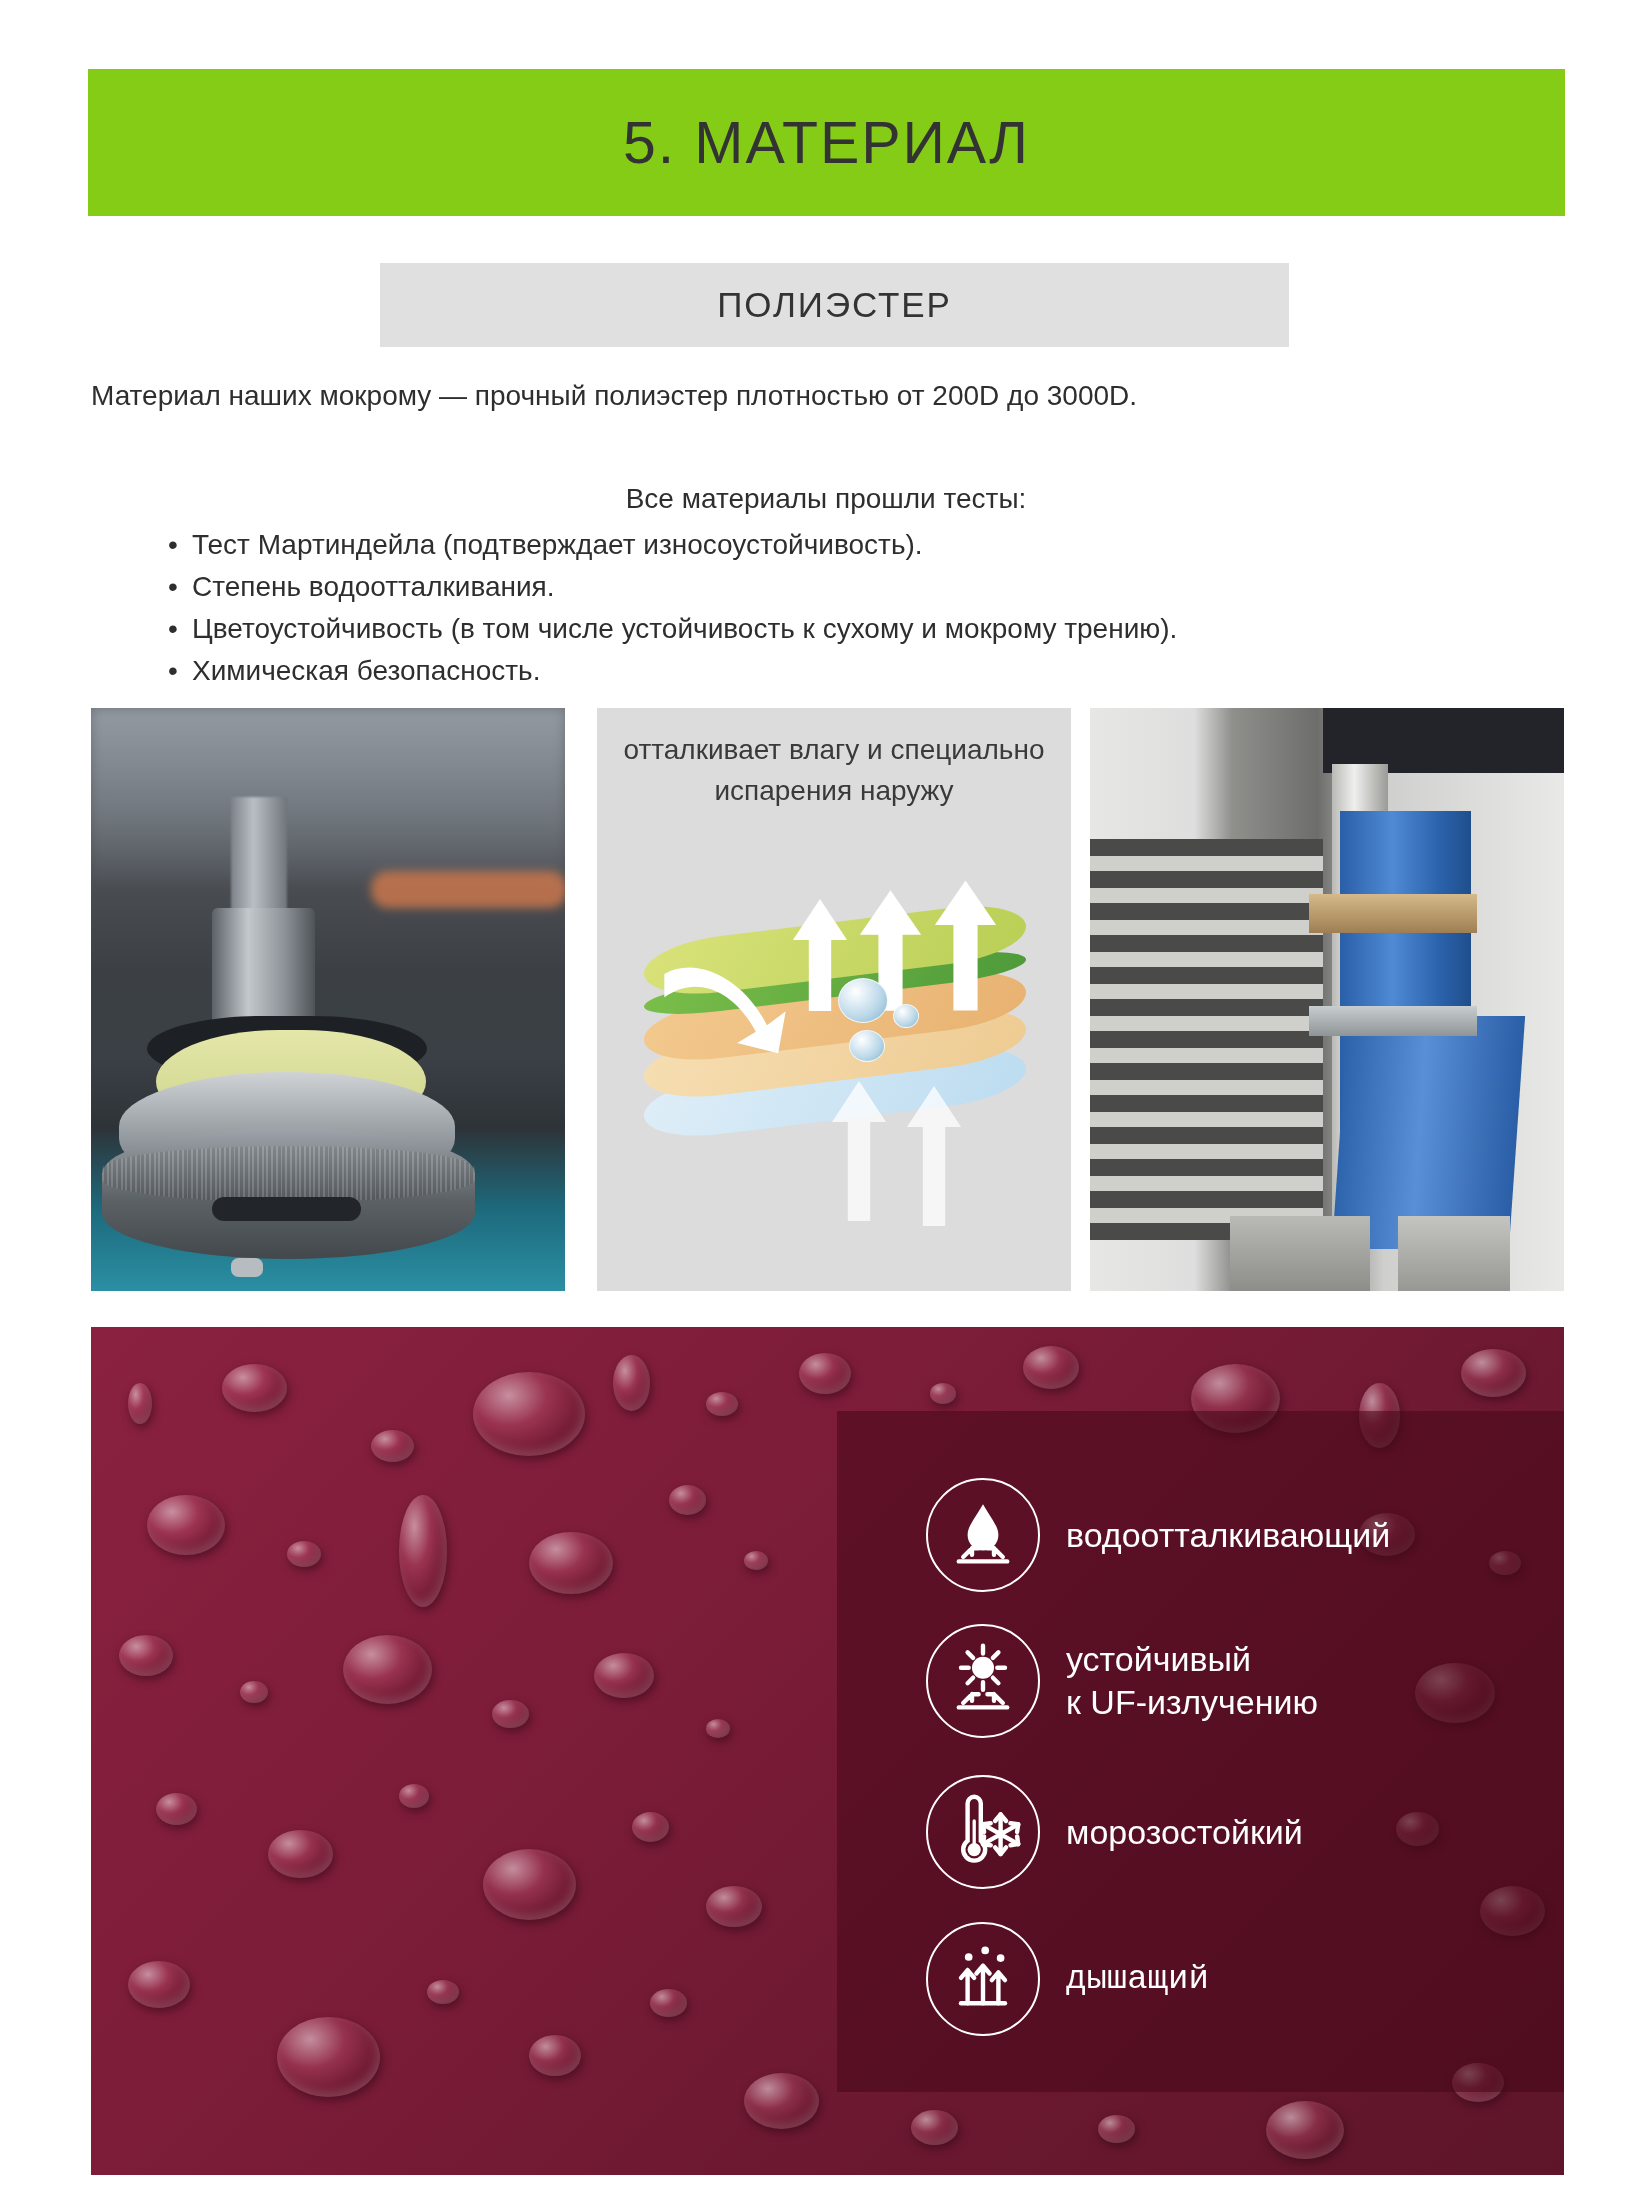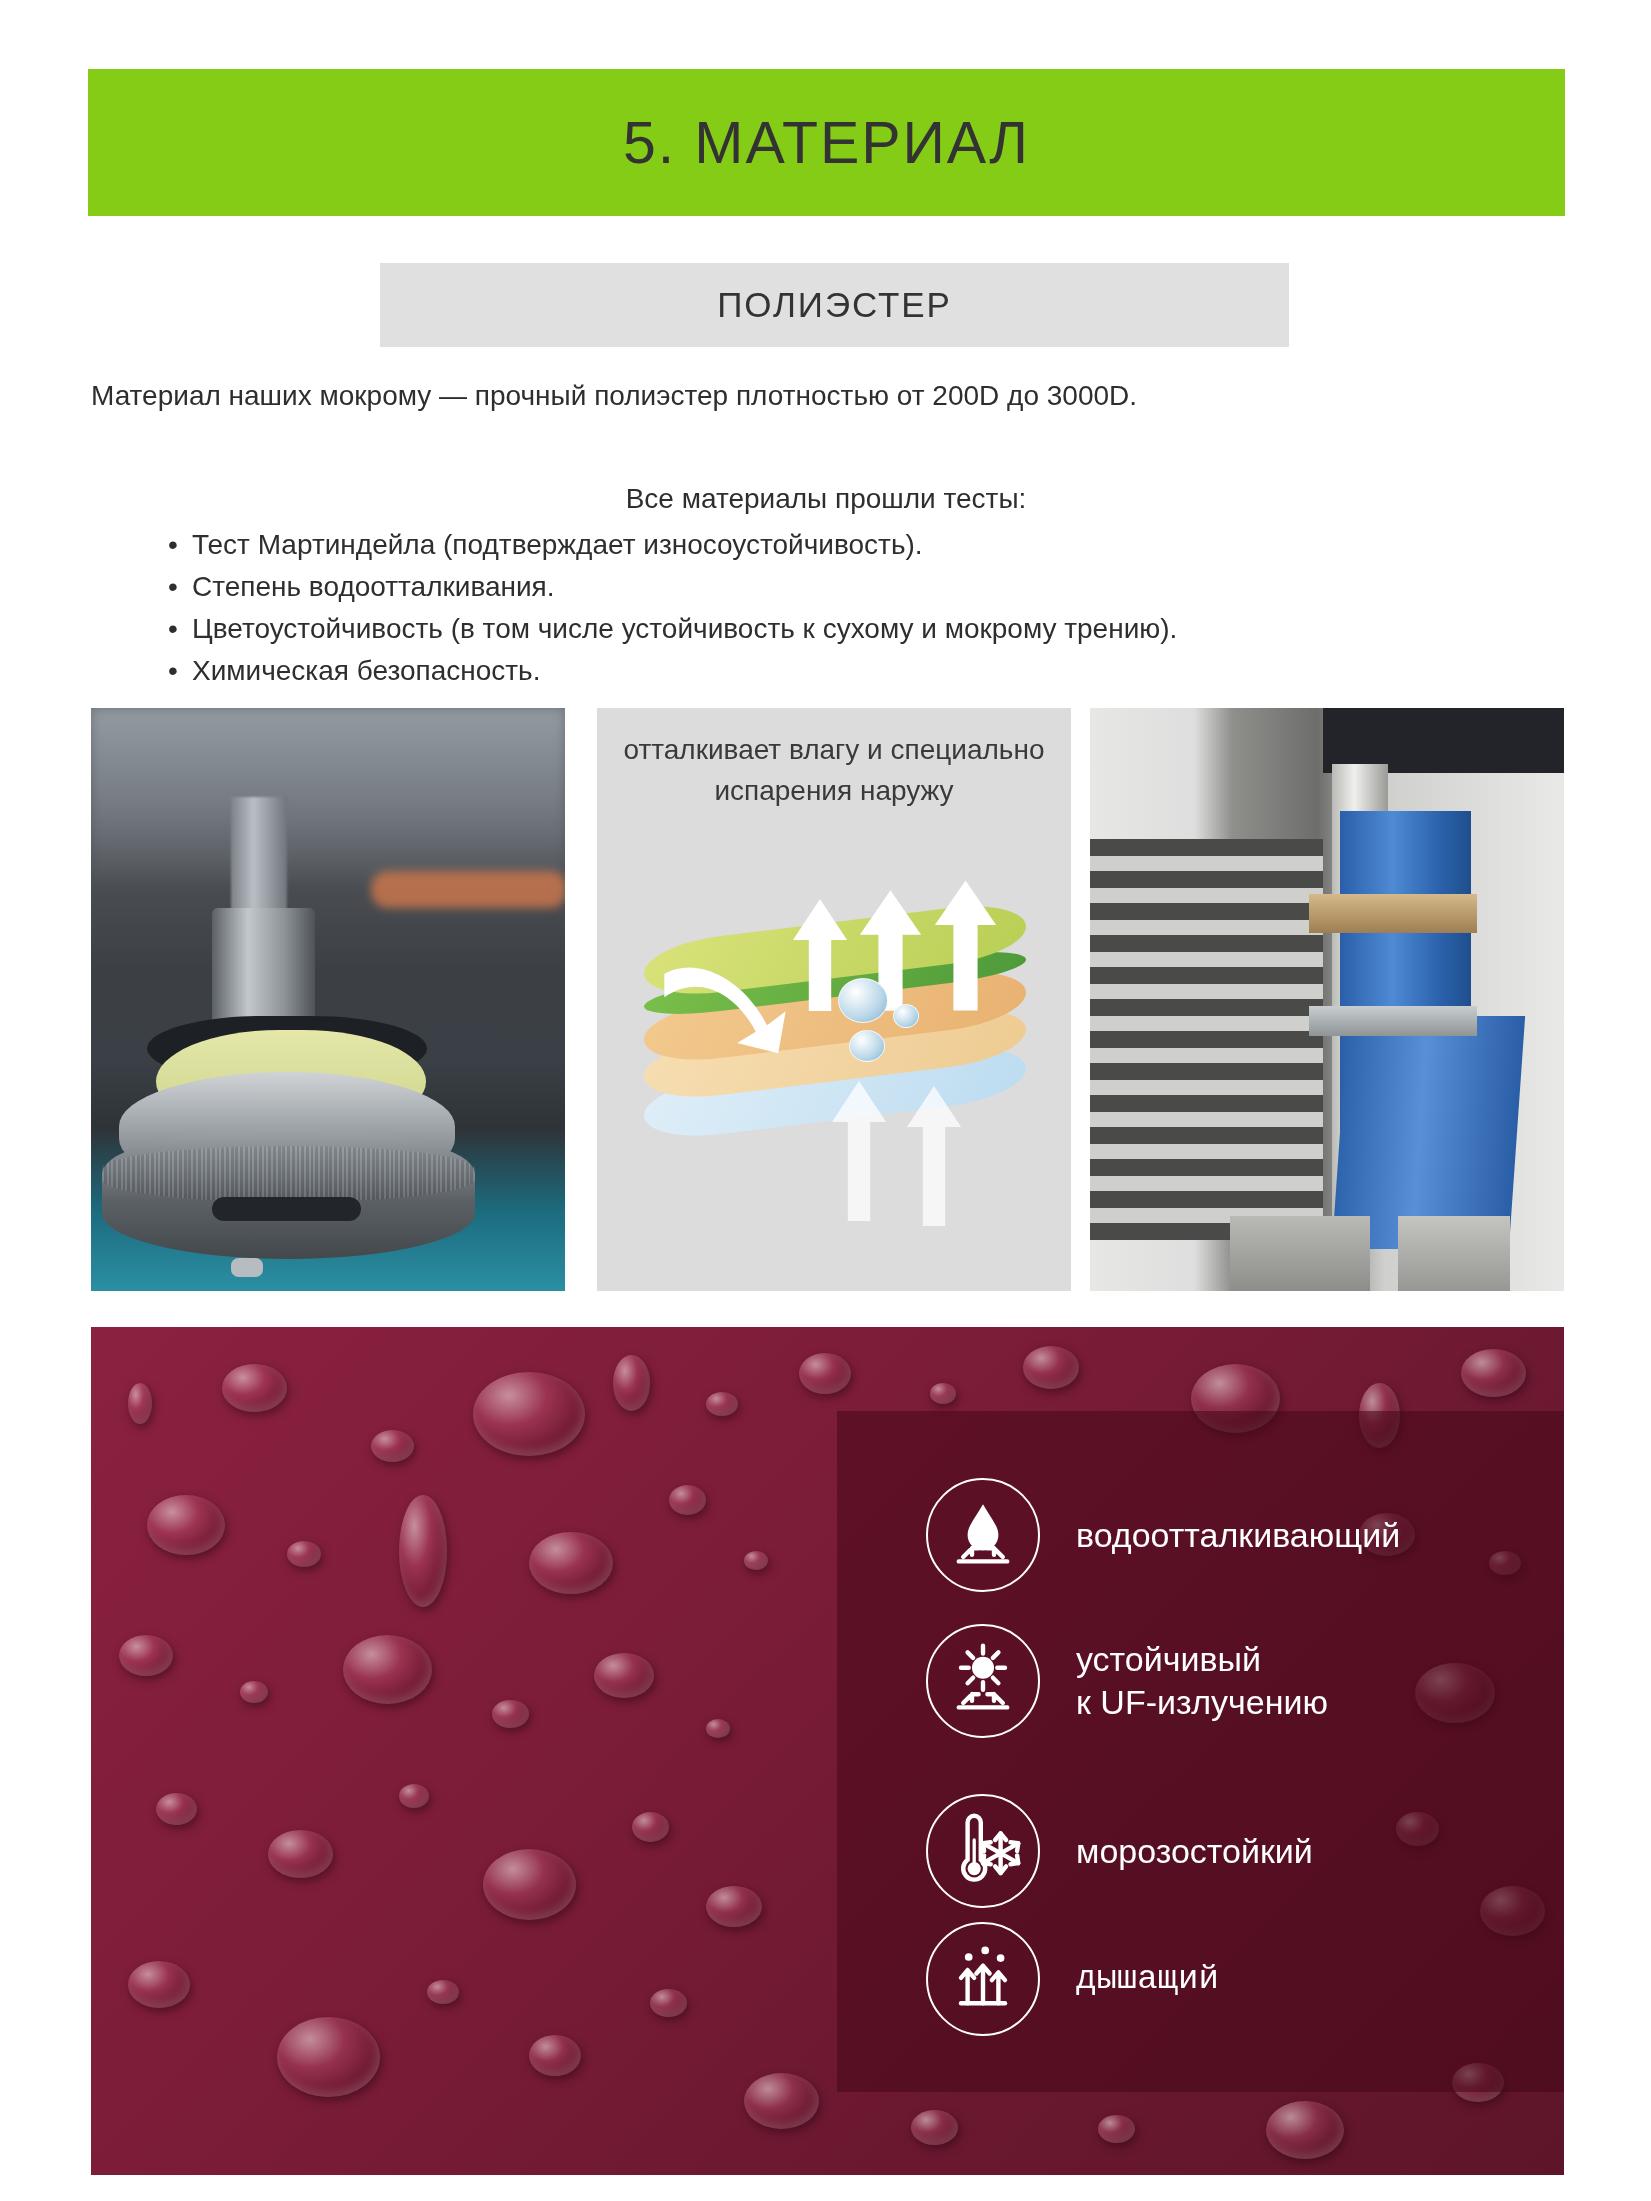--- a/index.html
+++ b/index.html
@@ -299,40 +299,40 @@
     top: 84px;
     width: 764px;
     height: 681px;
     background: rgba(70,8,24,.55);
   }
   .info-row {
     position: absolute;
     left: 89px;
     display: flex;
     align-items: center;
-    gap: 36px;
+    gap: 26px;
     color: #ffffff;
   }
   .info-row .ibox {
     width: 110px;
     height: 110px;
     border: 2.8px solid #ffffff;
     border-radius: 50%;
     position: relative;
     flex: 0 0 auto;
   }
   .info-row .ilabel {
     font-size: 34px;
     line-height: 43px;
     color: #ffffff;
     white-space: pre-line;
   }
   .r1 { top: 67px; }
   .r2 { top: 213px; }
-  .r3 { top: 383px; }
+  .r3 { top: 364px; }
   .r4 { top: 511px; font-family: Liberation Mono, monospace; }
 
   svg.icon { position: absolute; left: 0; top: 0; width: 100%; height: 100%; }
 </style>
 </head>
 <body>
 
 <div class="header-band">
   <div class="header-title">5. МАТЕРИАЛ</div>
 </div>

